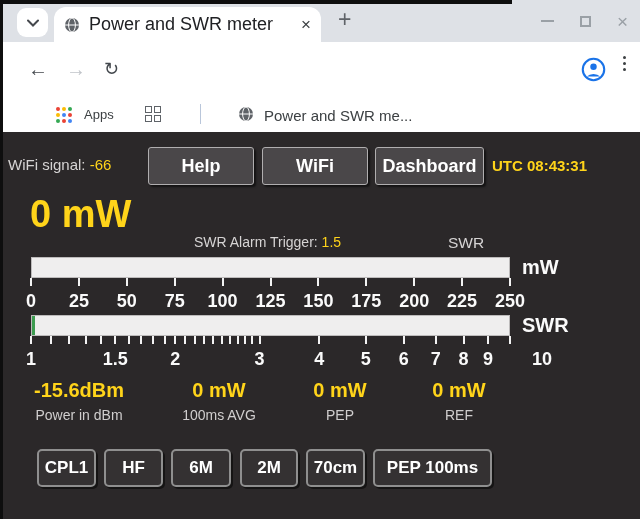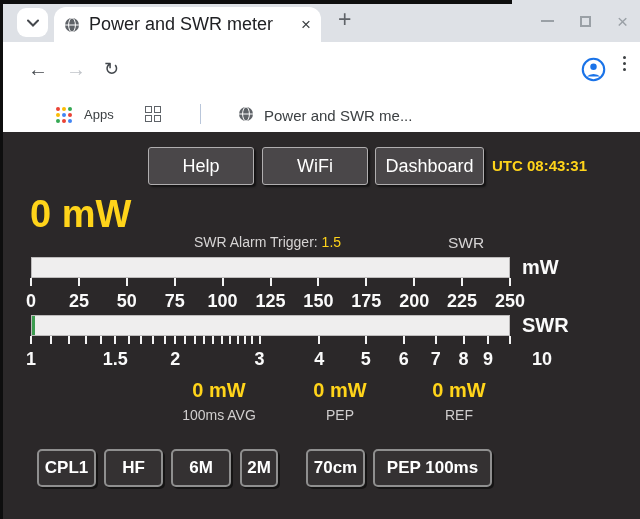--- a/index.html
+++ b/index.html
@@ -41,21 +41,21 @@
   .sq-grid span{width:7px;height:7px;border:1.5px solid #5f6368;box-sizing:border-box;}
   .bm-divider{position:absolute;left:200px;top:7px;width:1px;height:20px;background:#b9c6da;}
   .bm-globe{position:absolute;left:238px;top:9px;}
   .bm-title{position:absolute;left:264px;top:10px;font-size:15px;color:#3c4043;white-space:nowrap;}
 
   
   .page{position:absolute;top:132px;left:0;right:0;bottom:0;background:#2b2829;color:#fff;}
   .wifi-text{position:absolute;left:8px;top:24px;font-size:15px;color:#d6d4d4;white-space:nowrap;}
   .yellow{color:#ffd41a;}
   .nav-btn{position:absolute;top:15px;height:38px;background:#4a4749;border:1px solid #b0aeaf;
-           border-radius:3px;color:#fff;font-weight:normal;font-size:18px;display:flex;align-items:center;
+           border-radius:3px;color:#fff;font-weight:bold;font-size:18px;display:flex;align-items:center;
            justify-content:center;box-sizing:border-box;box-shadow:2px 2px 2px rgba(0,0,0,.55);}
   .utc{position:absolute;left:492px;top:25px;font-size:15px;font-weight:bold;color:#ffd41a;white-space:nowrap;}
 
   .big-val{position:absolute;font-size:38px;font-weight:600;color:#ffd41a;white-space:nowrap;line-height:40px;}
   .callsign{position:absolute;left:194px;top:72px;font-size:17px;font-weight:bold;color:#00bf63;white-space:nowrap;}
   .alarm{position:absolute;left:194px;top:102px;font-size:14px;color:#d6d4d4;white-space:nowrap;}
   .swr-caption{position:absolute;left:466px;top:102px;transform:translateX(-50%);font-size:15.5px;color:#d6d4d4;}
 
   .meter{position:absolute;left:31px;width:479px;}
   .meter .bar{position:relative;height:21px;background:#efeeee;border:1px solid #bdbbbb;box-sizing:border-box;}
@@ -150,20 +150,24 @@
         <circle cx="8" cy="8" r="7" fill="#5f6368"></circle>
         <path d="M1 8 H15" stroke="#fff" stroke-width="1" fill="none"></path>
         <ellipse cx="8" cy="8" rx="3.4" ry="7" stroke="#fff" stroke-width="1" fill="none"></ellipse>
       </svg>
     </div>
     <span class="bm-title">Power and SWR me...</span>
   </div>
 
   <div class="page">
 
+    <div class="wifi-text">
+      <span>WiFi signal:</span>
+      <span class="yellow">-66</span>
+    </div>
     <div class="nav-btn" style="left:148px;width:106px;">Help</div>
     <div class="nav-btn" style="left:375px;width:109px;">Dashboard</div>
     <div class="nav-btn" style="left:262px;width:106px;">WiFi</div>
     <div class="utc">UTC 08:43:31</div>
 
     <div class="big-val" style="left:30px;top:62px;">0 mW</div>
     <div class="alarm">
       <span>SWR Alarm Trigger:</span>
       <span class="yellow">1.5</span>
     </div>
@@ -246,37 +250,39 @@
           <div class="scale-label" style="left: 77.8151%;">6</div>
           <div class="scale-label" style="left: 84.5098%;">7</div>
           <div class="scale-label" style="left: 90.309%;">8</div>
           <div class="scale-label" style="left: 95.4243%;">9</div>
           <div class="scale-label" style="left: 100%; margin-left: 32px;">10</div>
         </div>
       <div class="unit">SWR</div>
     </div>
 
     <div class="stats-col" style="left:79px;">
+      <div class="stats-val">-15.6dBm</div>
+      <div class="stats-lab">Power in dBm</div>
     </div>
     <div class="stats-col" style="left:219px;">
       <div class="stats-val">0 mW</div>
       <div class="stats-lab">100ms AVG</div>
     </div>
     <div class="stats-col" style="left:340px;">
       <div class="stats-val">0 mW</div>
       <div class="stats-lab">PEP</div>
     </div>
     <div class="stats-col" style="left:459px;">
       <div class="stats-val">0 mW</div>
       <div class="stats-lab">REF</div>
     </div>
 
     <div class="band-btn" style="left:37px;width:59px;">CPL1</div>
     <div class="band-btn" style="left:104px;width:59px;">HF</div>
     <div class="band-btn" style="left:171px;width:60px;">6M</div>
-    <div class="band-btn" style="left:240px;width:38px;">2M</div>
+    <div class="band-btn" style="left:240px;width:58px;">2M</div>
     <div class="band-btn" style="left:306px;width:59px;">70cm</div>
     <div class="band-btn" style="left:373px;width:119px;">PEP 100ms</div>
   </div>
 
   <div class="frame-top"></div>
   <div class="frame-left"></div>
 </div>
 
 </body></html>

